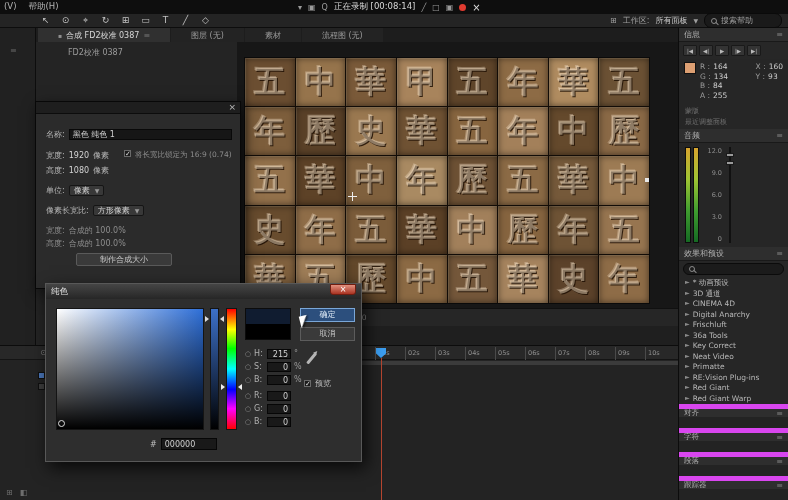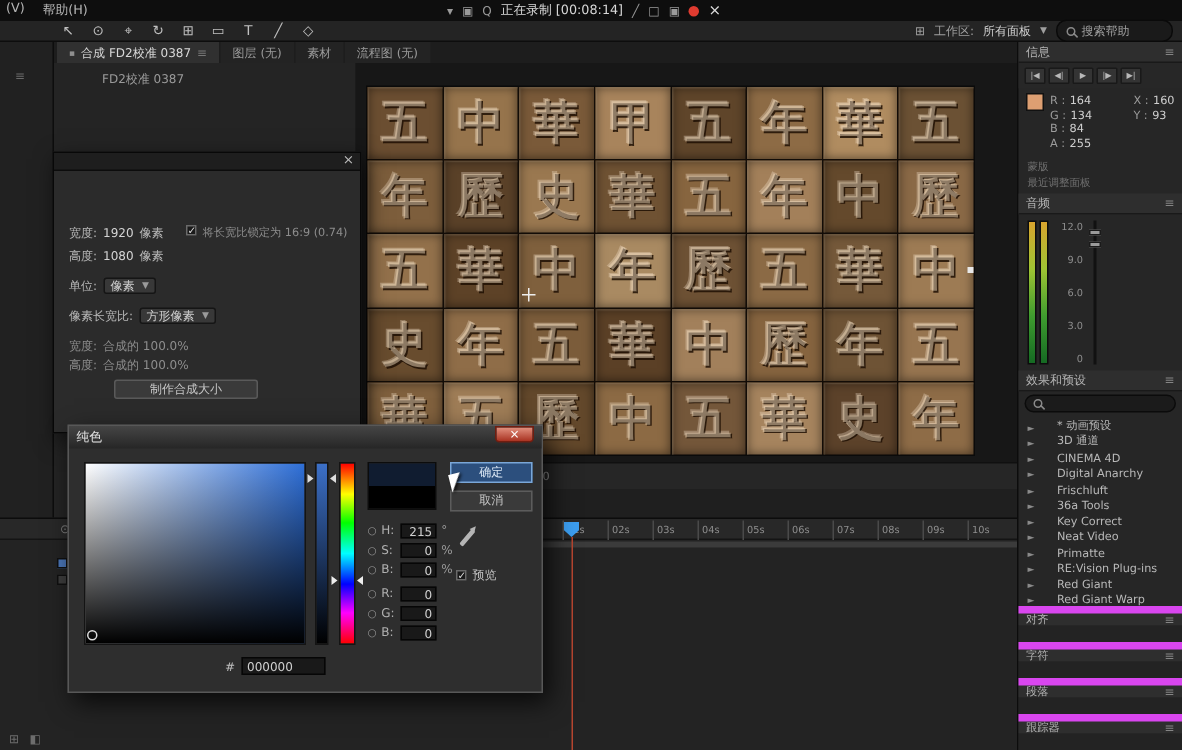--- a/index.html
+++ b/index.html
@@ -28,21 +28,21 @@
   .search-box{display:flex;align-items:center;gap:4px;background:#1a1a1a;border:1px solid #0a0a0a;
               border-radius:7px;padding:1px 6px;min-width:78px;}
   .mag{width:6px;height:6px;border:1px solid #8a8a8a;border-radius:50%;position:relative;display:inline-block;}
   .mag::after{content:"";position:absolute;width:4px;height:1px;background:#8a8a8a;transform:rotate(45deg);right:-3px;bottom:-1px;}
 
   
   .left-strip{position:absolute;left:0;top:28px;width:36px;height:472px;background:#212121;border-right:1px solid #0d0d0d;}
   .strip-glyph{position:absolute;color:#6a6a6a;font-size:8px;}
 
   .tabbar{position:absolute;left:36px;top:28px;width:642px;height:14px;background:#1d1d1d;display:flex;align-items:stretch;gap:1px;padding-left:2px;}
-  .tab{display:flex;align-items:center;gap:4px;padding:0 8px;background:#232323;color:#9a9a9a;font-size:8px;}
+  .tab{display:flex;align-items:center;gap:4px;padding:0 20px;background:#232323;color:#9a9a9a;font-size:8px;}
   .tab.active{background:#303030;color:#d8d8d8;}
   .tab .hamb{color:#777;}
 
   .project-bg{position:absolute;left:36px;top:42px;width:201px;height:303px;background:#242424;}
   .comp-crumb{position:absolute;left:32px;top:5px;color:#9a9a9a;font-size:8px;}
 
   .viewer{position:absolute;left:237px;top:42px;width:441px;height:266px;background:#171717;}
   .blocks{position:absolute;left:8px;top:16px;width:404px;height:245px;display:grid;
           grid-template-columns:repeat(8,1fr);grid-template-rows:repeat(5,1fr);gap:1px;background:#120c07;
           box-shadow:0 0 0 1px #0a0a0a;}
@@ -78,21 +78,21 @@
   .rp-audio{height:104px;flex:0 0 auto;display:flex;gap:4px;padding:4px 6px;}
   .db-col{display:flex;flex-direction:column;justify-content:space-between;color:#8f8f8f;font-size:6.5px;text-align:right;width:19px;}
   .meters{display:flex;gap:2px;}
   .meter{width:6px;height:100%;background:linear-gradient(to top,#156a23,#3f9c2f,#9fc433,#d8a42e);border:1px solid #0c0c0c;}
   .aud-slider{width:8px;position:relative;}
   .aud-slider::before{content:"";position:absolute;left:3px;top:0;bottom:0;width:2px;background:#111;}
   .aud-handle{position:absolute;left:0;width:8px;height:4px;background:#9a9a9a;border:1px solid #1a1a1a;}
   .rp-search{height:16px;flex:0 0 auto;padding:2px 4px;}
   .search-inner{height:12px;background:#1b1b1b;border:1px solid #0b0b0b;border-radius:6px;display:flex;align-items:center;padding:0 5px;}
   .rp-fx-list{flex:1 1 auto;overflow:hidden;padding:1px 0;}
-  .fx-row{display:flex;align-items:flex-end;gap:15px;height:10.5px;padding:0 6px;color:#b8b8b8;font-size:7.5px;white-space:nowrap;}
+  .fx-row{display:flex;align-items:flex-start;gap:3px;height:10.5px;padding:0 6px;color:#b8b8b8;font-size:7.5px;white-space:nowrap;}
   .fx-exp{color:#8a8a8a;font-size:6px;}
   .rp-bottom{flex:0 0 auto;}
   .rp-panel-bar{height:13px;display:flex;align-items:center;justify-content:space-between;padding:0 5px;
                 background:#2e2e2e;border-top:5px solid #d946ef;color:#b0b0b0;font-size:7.5px;}
   .rp-panel-body{height:11px;background:#232323;}
 
   
   .timeline{position:absolute;left:0;top:345px;width:678px;height:155px;background:#232323;border-top:1px solid #0c0c0c;}
   .tl-header{position:absolute;left:0;top:0;width:678px;height:14px;background:#282828;border-bottom:1px solid #141414;}
   .tl-hicons{position:absolute;left:40px;top:2px;display:flex;gap:8px;color:#7a7a7a;font-size:8px;}
@@ -643,20 +643,24 @@
     <div class="tl-footer">
       <span>⊞</span>
       <span>◧</span>
     </div>
   </div>
 
   <div class="solid-dialog">
     <div class="sd-title">
       <span class="sd-close">×</span>
     </div>
+    <div class="sd-row" style="left:10px;top:27px;width:186px;">
+      <span>名称:</span>
+      <span class="sd-input" style="flex:1;">黑色 纯色 1</span>
+    </div>
     <div class="sd-row" style="left:10px;top:48px;">
       <span>宽度:</span>
       <span class="sd-val">1920</span>
       <span>像素</span>
     </div>
     <div class="sd-row" style="left:10px;top:63px;">
       <span>高度:</span>
       <span class="sd-val">1080</span>
       <span>像素</span>
     </div>

